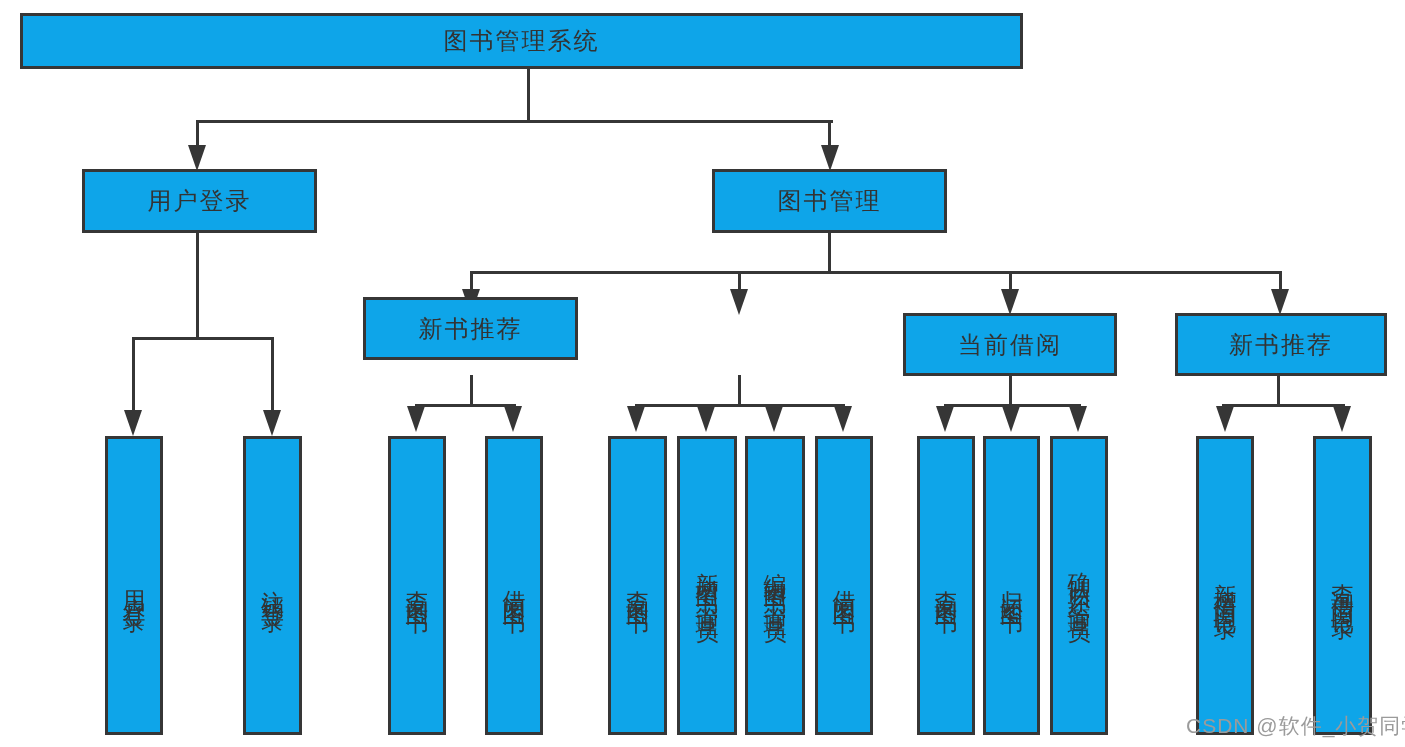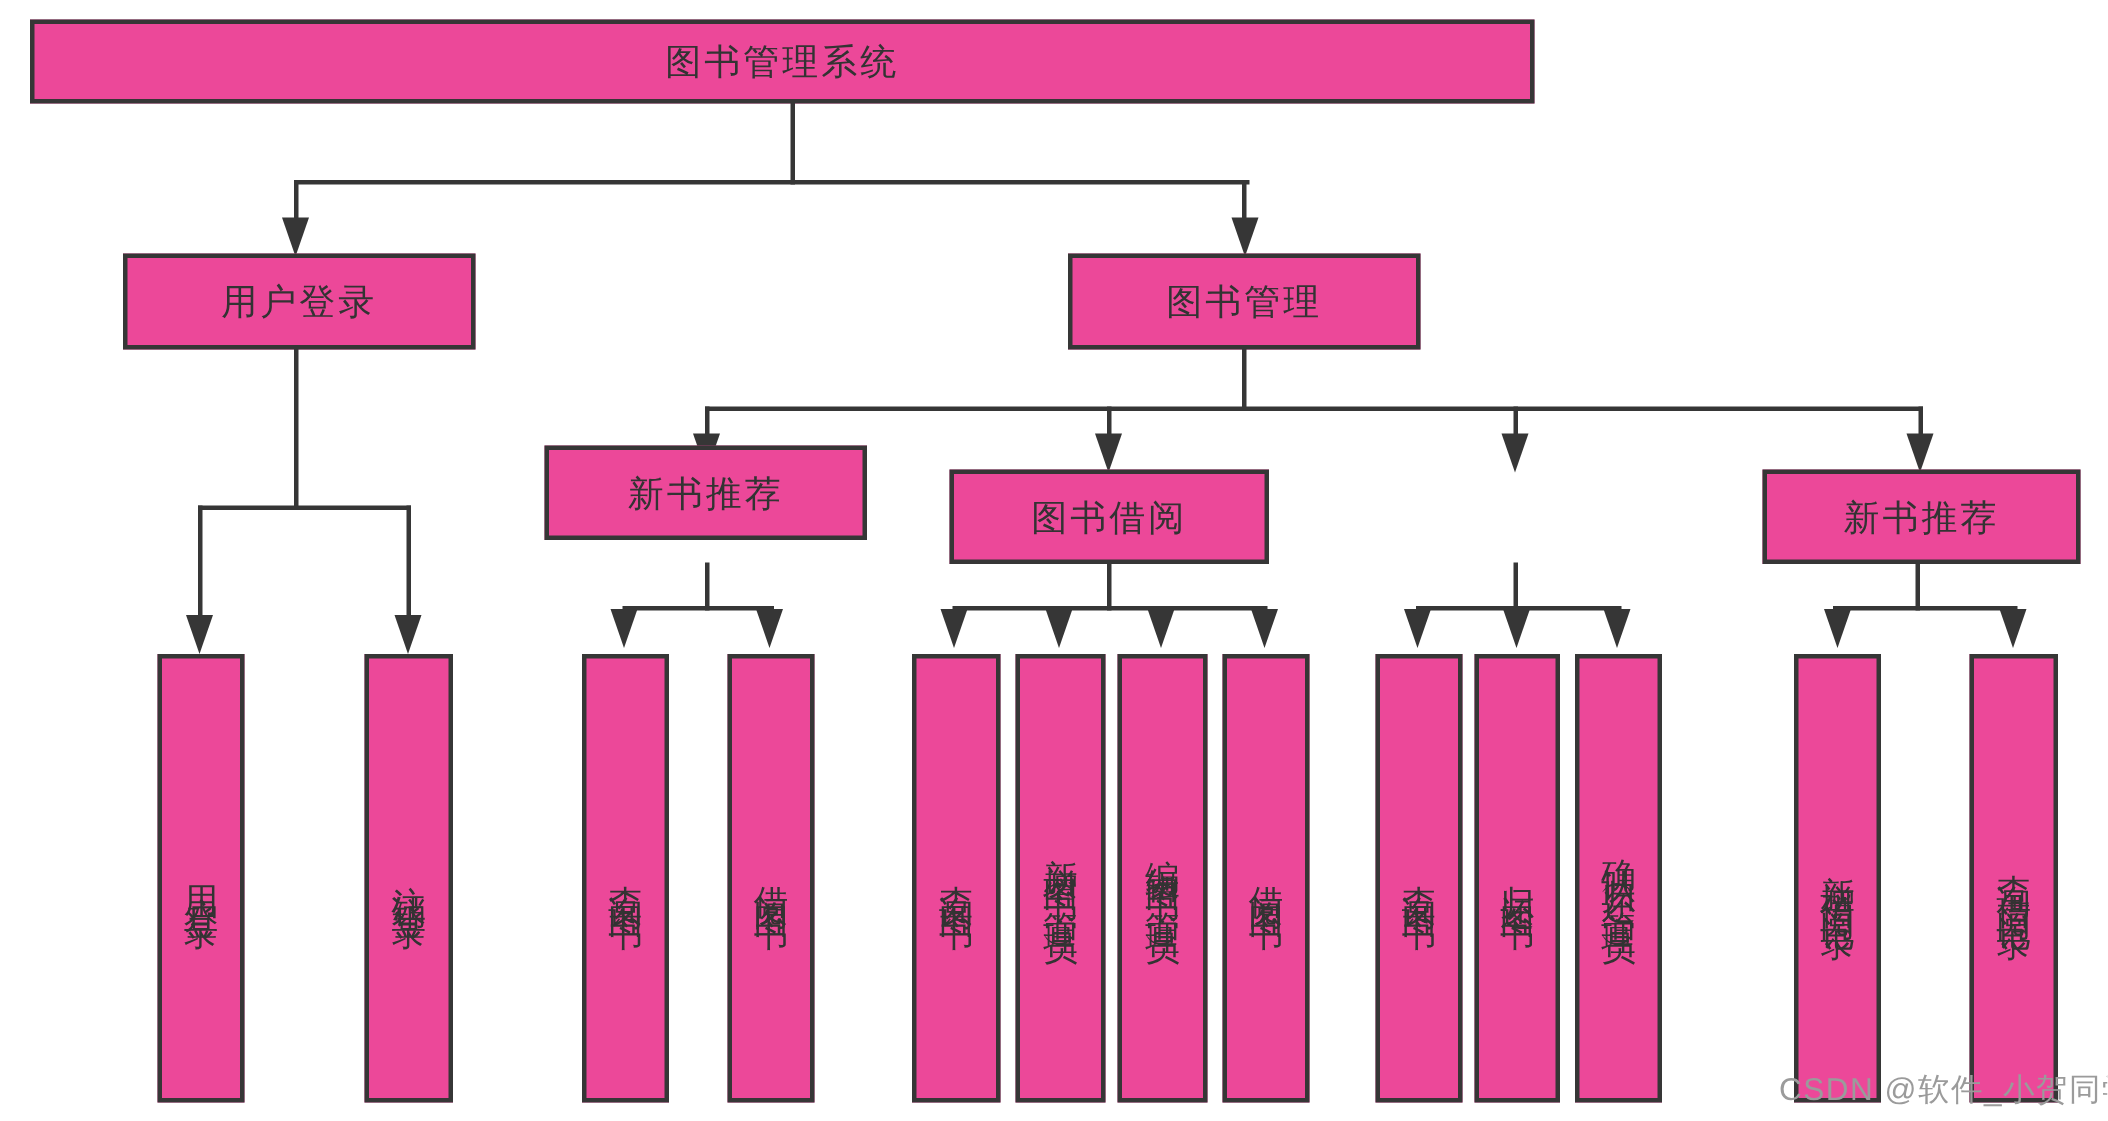--- a/index.html
+++ b/index.html
@@ -1,21 +1,21 @@
 <!DOCTYPE html>
 <html><head>
 <meta charset="utf-8">
 <style>
   html,body{margin:0;padding:0;background:#ffffff;}
   #canvas{
     position:relative;width:1405px;height:747px;background:#ffffff;overflow:hidden;
     font-family:"Liberation Sans","DejaVu Sans",sans-serif;
   }
   .node{
-    position:absolute;box-sizing:border-box;border:3px solid #363636;background:#ec4899;
+    position:absolute;box-sizing:border-box;border:3px solid #363636;background:#0ea5e9;
     display:flex;align-items:center;justify-content:center;
     color:#333333;font-size:24px;letter-spacing:2px;white-space:nowrap;
   }
   .node.v{
     writing-mode:vertical-rl;text-orientation:mixed;
     font-size:23px;letter-spacing:7px;line-height:1;white-space:normal;
   }
   .hline,.vline{position:absolute;background:#363636;}
   .hline{height:3px;}
   .vline{width:3px;}
@@ -58,21 +58,21 @@
   <div class="vline" style="left:470px;top:271px;height:22px"></div>
   <div class="arr" style="left:462px;top:289px"></div>
   <div class="vline" style="left:738px;top:271px;height:22px"></div>
   <div class="arr" style="left:730px;top:289px"></div>
   <div class="vline" style="left:1009px;top:271px;height:22px"></div>
   <div class="arr" style="left:1001px;top:289px"></div>
   <div class="vline" style="left:1279px;top:271px;height:22px"></div>
   <div class="arr" style="left:1271px;top:289px"></div>
 
   <div class="node" style="left:363px;top:297px;width:215px;height:63px">新书推荐</div>
-  <div class="node" style="left:633px;top:313px;width:213px;height:63px">图书借阅</div>
+  <div class="node" style="left:903px;top:313px;width:214px;height:63px">当前借阅</div>
   <div class="node" style="left:1175px;top:313px;width:212px;height:63px">新书推荐</div>
 
   <div class="vline" style="left:470px;top:375px;height:32px"></div>
   <div class="hline" style="left:415px;top:404px;width:101px"></div>
   <div class="arr" style="left:407px;top:406px"></div>
   <div class="arr" style="left:504px;top:406px"></div>
 
   <div class="vline" style="left:738px;top:375px;height:32px"></div>
   <div class="hline" style="left:635px;top:404px;width:210px"></div>
   <div class="arr" style="left:627px;top:406px"></div>

